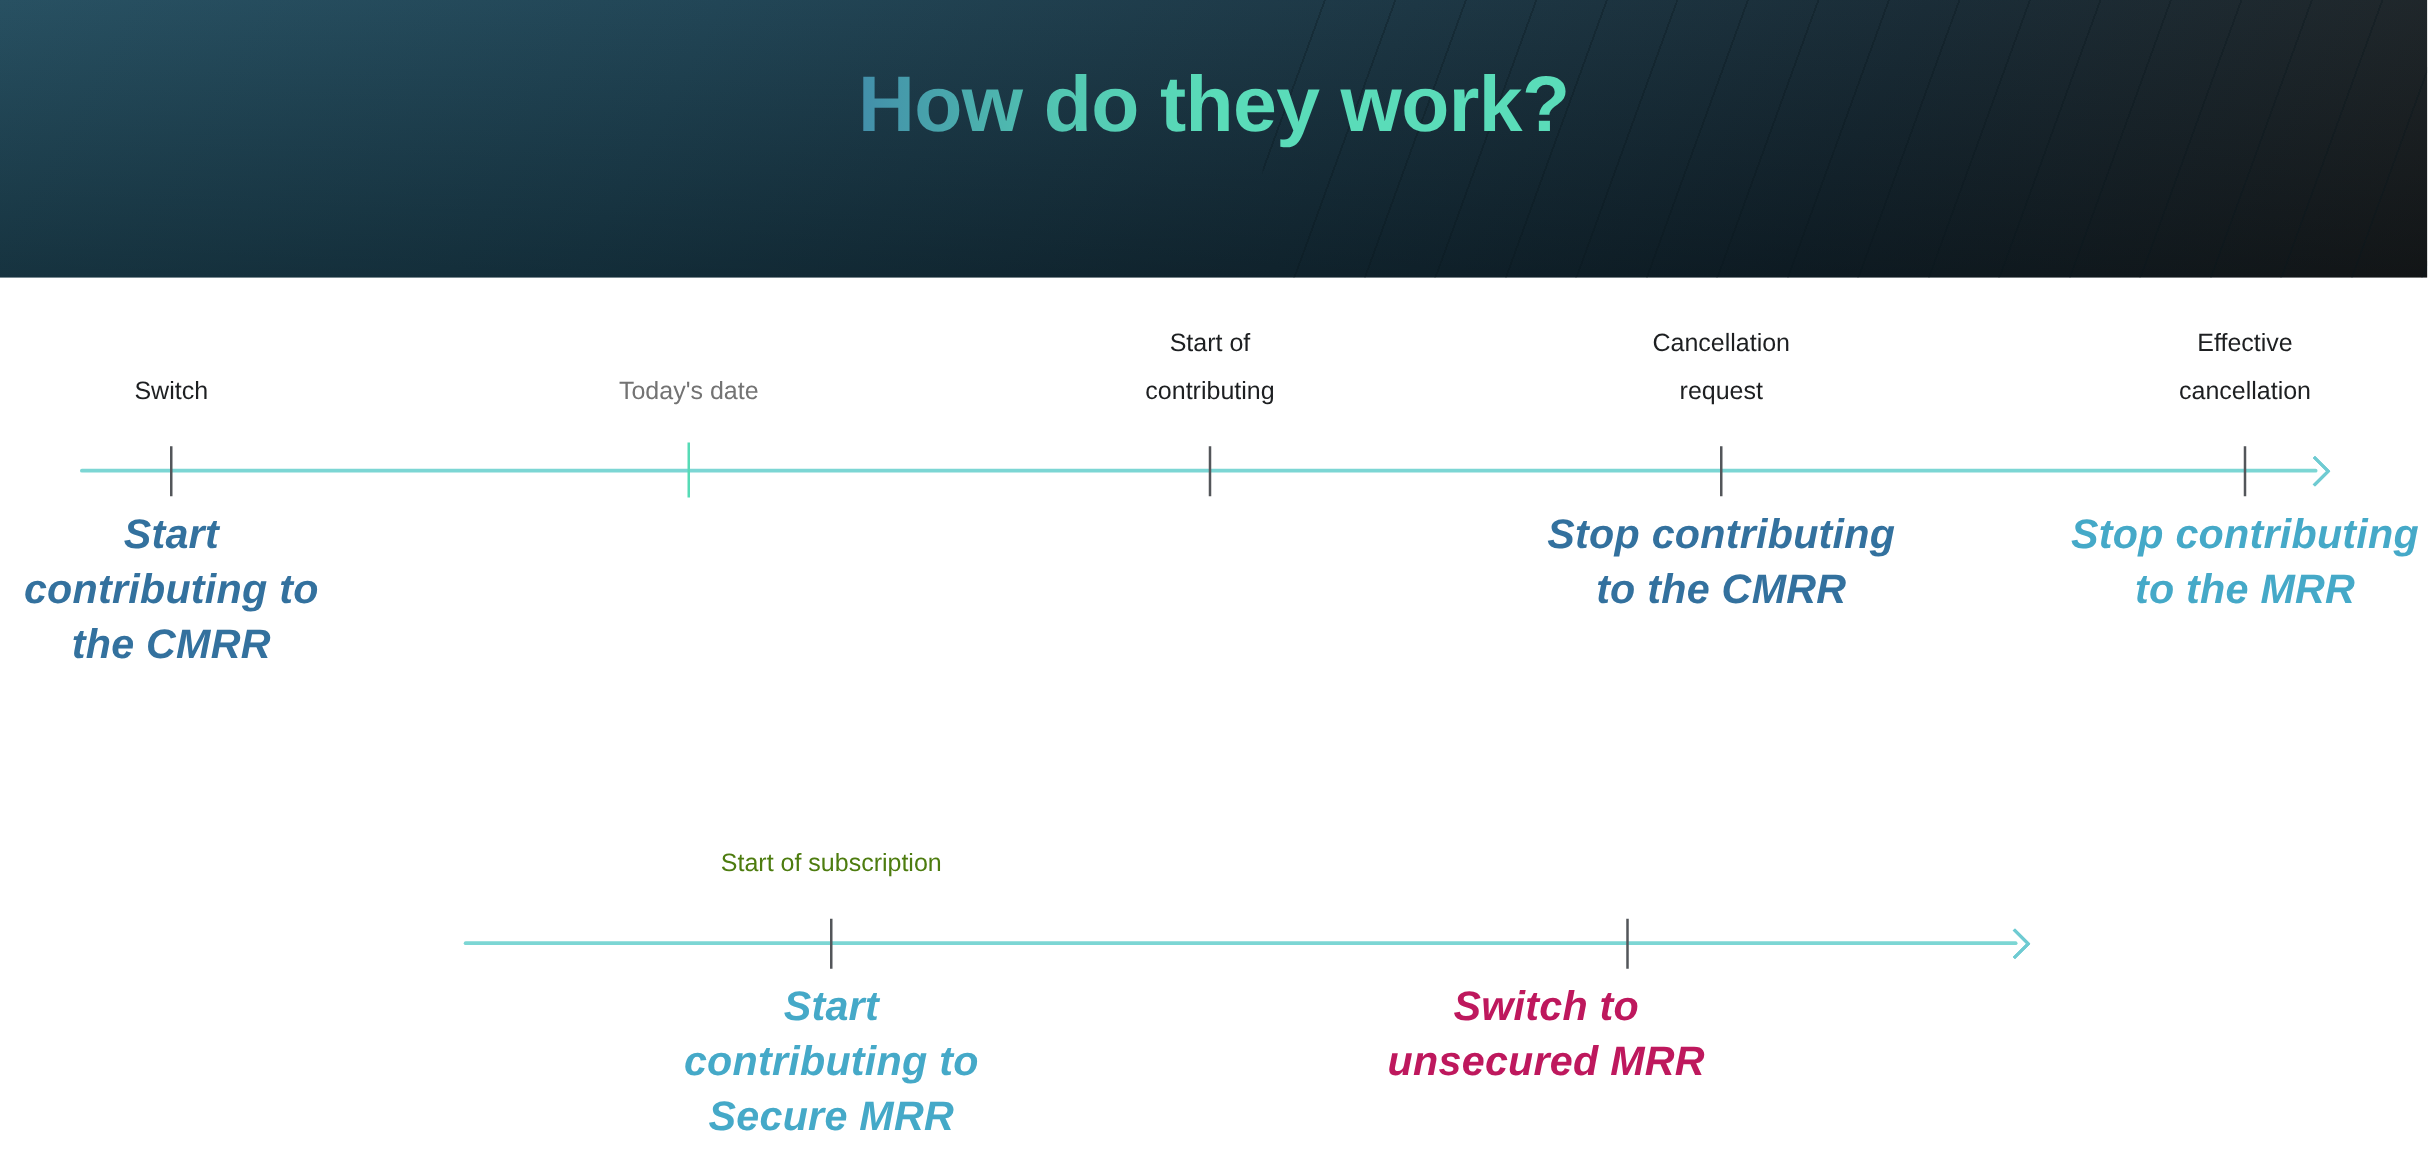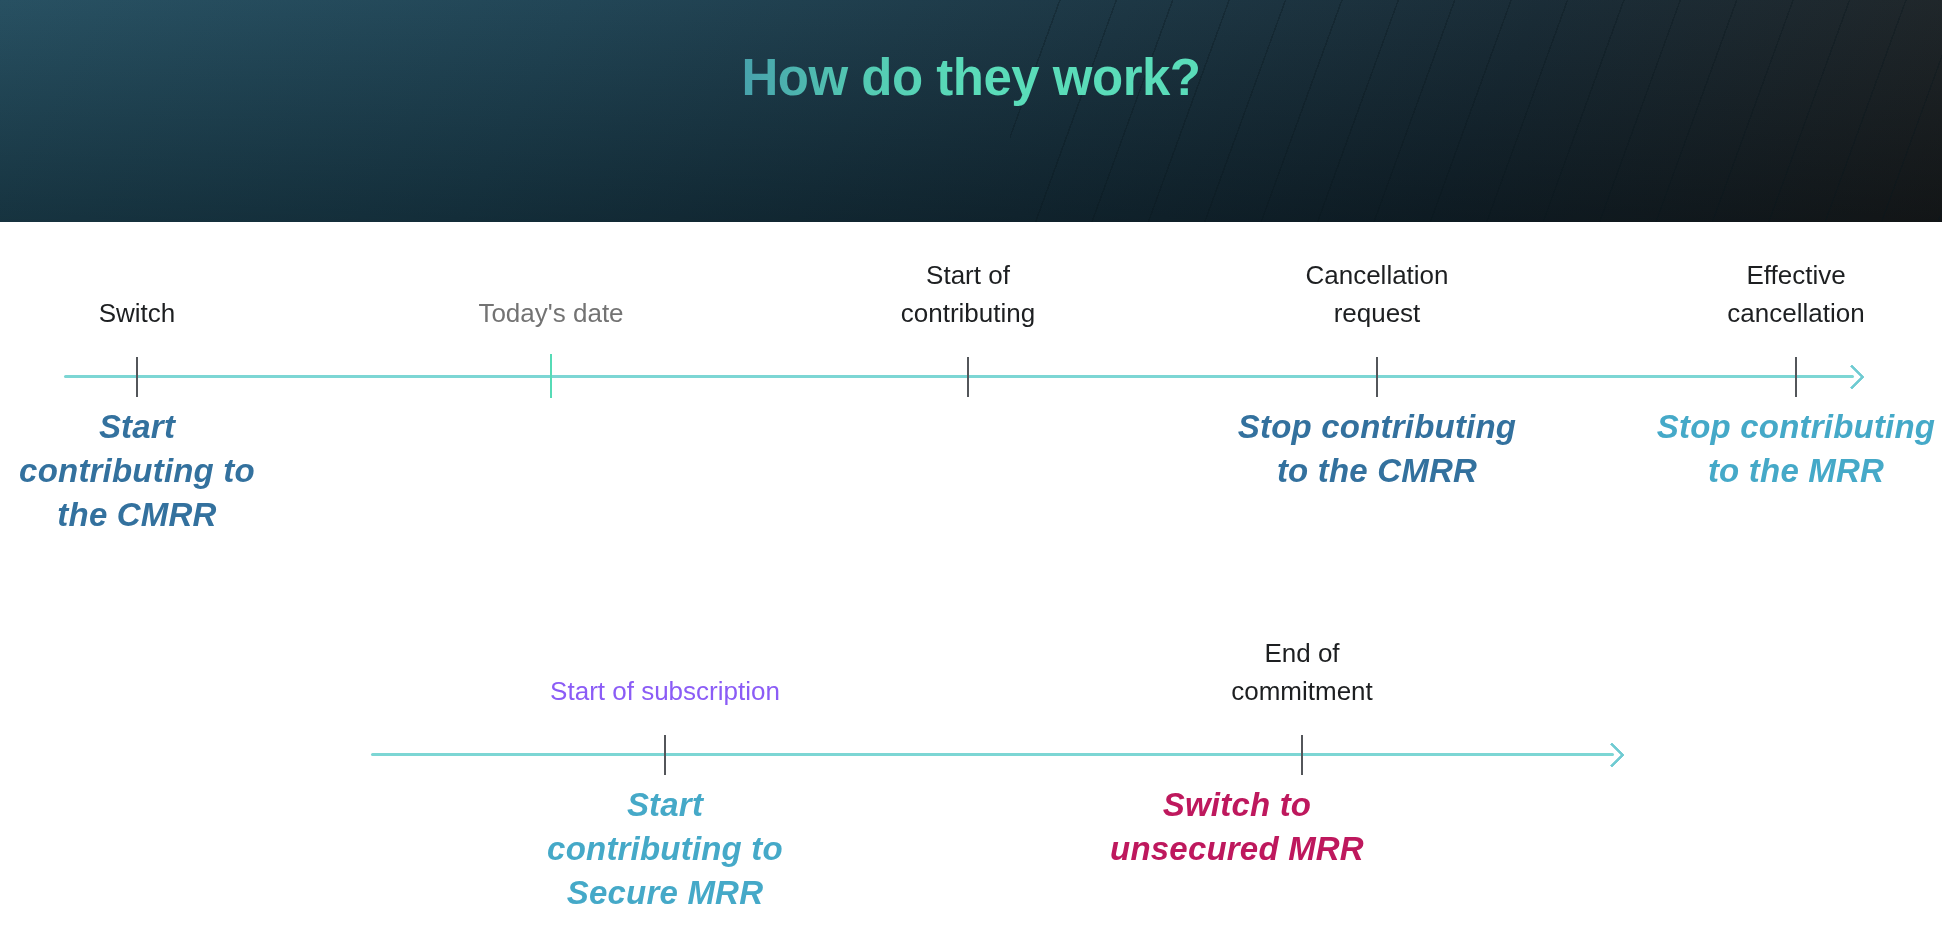--- a/index.html
+++ b/index.html
@@ -23,38 +23,38 @@
     background:repeating-linear-gradient(110deg,
       rgba(8,22,28,0.55) 0px, rgba(8,22,28,0.55) 1.5px,
       transparent 1.5px, transparent 53px);
     opacity:.55;
   }
   .title{
     position:relative;
     margin:0;
     padding-top:48px;
     text-align:center;
-    font-size:51px;
+    font-size:63px;
     font-weight:700;
     letter-spacing:-0.5px;
     color:#5adcb9; 
   }
   
   .timeline, .tl-layer{position:absolute;left:0;top:0;width:100%;height:100%;}
   .tl-line{position:absolute;height:3px;border-radius:2px;}
   .tl-arrow{
     position:absolute;width:15px;height:15px;
     border-top:3px solid;border-right:3px solid;
     transform:rotate(45deg);
     border-radius:1px;
   }
   .tl-tick{position:absolute;width:2px;}
   .ev-label{
     position:absolute;text-align:center;
-    font-size:26px;line-height:38px;font-weight:400;
+    font-size:20px;line-height:38px;font-weight:400;
   }
   .ev-note{
     position:absolute;text-align:center;
     font-style:italic;font-weight:600;
     font-size:33px;line-height:44px;
     letter-spacing:0.2px;
   }
 </style>
 </head>
 <body>
@@ -79,20 +79,19 @@
         <div class="ev-label" style="left: 1197px; width: 360px; bottom: 604px; color: rgb(29, 31, 33);"><span>Cancellation</span><br><span>request</span></div>
         <div class="ev-note" style="left: 1197px; width: 360px; top: 405px; color: rgb(51, 113, 158);"><span>Stop contributing</span><br><span>to the CMRR</span></div>
         <div class="tl-tick" style="left: 1795px; top: 357px; height: 40px; background: rgb(83, 86, 90);"></div>
         <div class="ev-label" style="left: 1616px; width: 360px; bottom: 604px; color: rgb(29, 31, 33);"><span>Effective</span><br><span>cancellation</span></div>
         <div class="ev-note" style="left: 1616px; width: 360px; top: 405px; color: rgb(69, 169, 200);"><span>Stop contributing</span><br><span>to the MRR</span></div>
       </div>
       <div class="timeline">
         <div class="tl-line" style="left: 371px; width: 1243px; top: 753px; background: rgb(124, 214, 212);"></div>
         <div class="tl-arrow" style="left: 1603px; top: 746px; border-color: rgb(111, 203, 210);"></div>
         <div class="tl-tick" style="left: 664px; top: 735px; height: 40px; background: rgb(83, 86, 90);"></div>
-        <div class="ev-label" style="left: 485px; width: 360px; bottom: 226px; color: #8b5cf6;"><span>Start of subscription</span></div>
+        <div class="ev-label" style="left: 485px; width: 360px; bottom: 226px; color: #4d7c0f;"><span>Start of subscription</span></div>
         <div class="ev-note" style="left: 485px; width: 360px; top: 783px; color: rgb(69, 169, 200);"><span>Start</span><br><span>contributing to</span><br><span>Secure MRR</span></div>
         <div class="tl-tick" style="left: 1301px; top: 735px; height: 40px; background: rgb(83, 86, 90);"></div>
-        <div class="ev-label" style="left: 1122px; width: 360px; bottom: 226px; color: rgb(29, 31, 33);"><span>End of</span><br><span>commitment</span></div>
         <div class="ev-note" style="left: 1057px; width: 360px; top: 783px; color: #be185d;"><span>Switch to</span><br><span>unsecured MRR</span></div>
       </div>
     </div>
 </div>
 
 </body></html>

